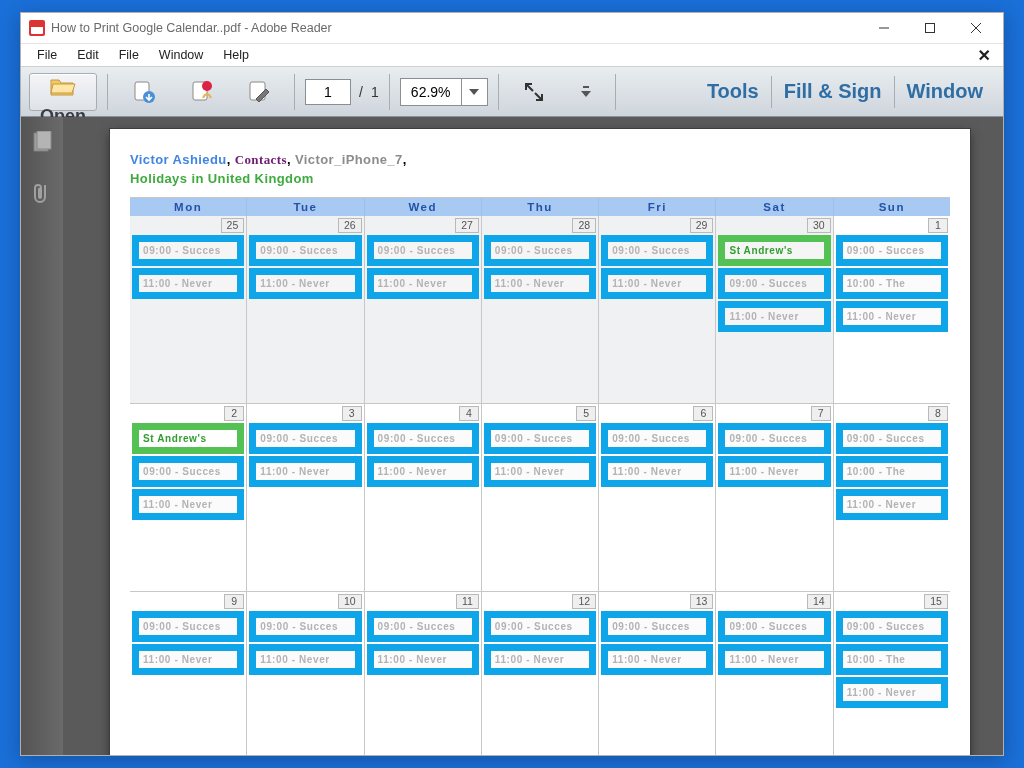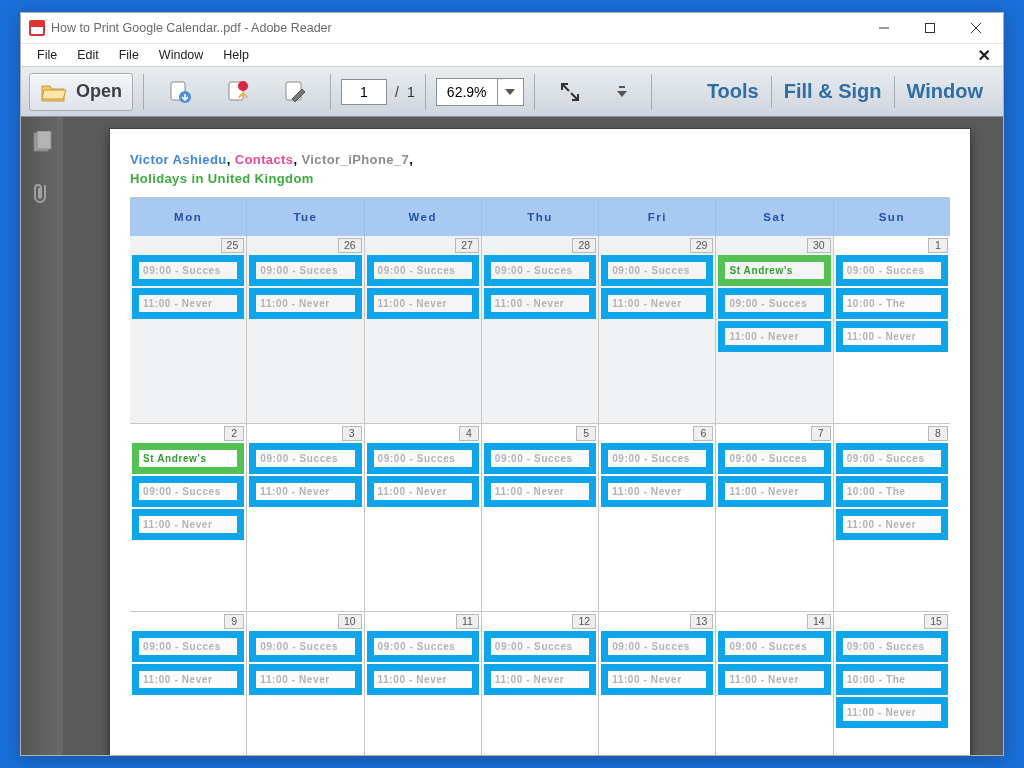--- a/index.html
+++ b/index.html
@@ -26,21 +26,21 @@
   .menubar .flex{flex:1}
   .menubar .close-x{font-weight:bold; font-size:16px; padding:0 6px;}
 
   
   .toolbar {
     height: 50px; display:flex; align-items:center; padding:0 8px; gap:8px;
     background: linear-gradient(180deg,#e9edf0 0%,#ced5dc 100%);
     border-bottom:1px solid #8a9199;
   }
   .tb-btn { height:38px; display:flex; align-items:center; gap:8px; padding:0 10px; border:1px solid transparent; border-radius:3px;}
-  .tb-btn.shadowed{border-color:#a8adb3; background:linear-gradient(#f3f5f7,#dfe3e8); box-shadow: inset 0 1px #fff;}
+  .tb-btn.shadowed{border-color:#a8adb3; background:linear-gradient(#f3f5f7,#dfe3e8); box-shadow: inset 0 1px #fff; flex-direction: column;}
   .tb-ico{width:28px;height:28px;display:flex;align-items:center;justify-content:center;}
   .tb-sep{width:1px;height:36px;background: #a8adb3; margin:0 2px;}
   .open-label{font-weight:700;font-size:18px;color:#3b3e42;}
   .page-box{width:46px;height:26px;border:1px solid #8a8f94;text-align:center;font-size:14px;background:#fff;}
   .page-of{font-size:14px;color:#333;}
   .zoom-box{width:88px;height:28px;border:1px solid #8a8f94;background:#fff;display:flex;align-items:center;}
   .zoom-box input{border:none;width:60px;text-align:center;font-size:14px;outline:none;background:transparent;}
   .zoom-box .dd{width:26px;height:26px;border-left:1px solid #8a8f94;display:flex;align-items:center;justify-content:center;}
   .right-links{margin-left:auto;display:flex;align-items:center;gap:0;}
   .right-links .link{font-size:20px;font-weight:700;color:#2f6ea5;padding:0 12px;}
@@ -49,27 +49,27 @@
   
   .content-area{flex:1;display:flex;background:#5a5a5a;overflow:hidden;}
   .side-rail{width:42px;background: linear-gradient(90deg,#545454,#6a6a6a);display:flex;flex-direction:column;align-items:center;padding-top:14px;gap:24px;}
   .side-rail svg{opacity:.7}
 
   .doc-viewport{flex:1;overflow:hidden;display:flex;justify-content:center;align-items:flex-start;padding:12px 22px 0 36px;}
   .page{width:860px;background:#fff;box-shadow:0 0 0 1px #3d3d3d, 0 4px 10px rgba(0,0,0,.5);padding:22px 20px 0 20px;}
 
   .cal-header{display:flex;justify-content:space-between;align-items:flex-start;margin-bottom:8px;}
   .cal-owners{font-size:13px;font-weight:700;letter-spacing:.4px;line-height:1.45;}
-  .own-a{color:#3f86e3;} .own-b{color:#ec4899;} .own-c{color:#8c8c8c;}
+  .own-a{color:#3f86e3;} .own-b{color:#701a75;font-family:Liberation Serif, serif;} .own-c{color:#8c8c8c;}
   .own-d{color:#3faa3f;}
   .cal-title{font-size:14.5px;font-weight:700;color:#111;letter-spacing:.3px;white-space:nowrap;}
 
   .cal-grid{border-top:1px solid #c7c7c7;}
   .dow-row{display:flex;background:#a7c9f2;}
-  .dow{flex:1;text-align:center;font-size:11.5px;font-weight:700;color:#2452a8;letter-spacing:1.5px;padding:13px 0;border-right:1px solid #9cbfe8;}
+  .dow{flex:1;text-align:center;font-size:11.5px;font-weight:700;color:#2452a8;letter-spacing:1.5px;padding:3px 0;border-right:1px solid #9cbfe8;}
   .dow:last-child{border-right:none;}
   .week{display:flex;height:188px;border-bottom:1px solid #c7c7c7;}
   .week.short{height:48px;}
   .day{flex:1;border-right:1px solid #c7c7c7;display:flex;flex-direction:column;position:relative;padding:2px;}
   .day:last-child{border-right:none;}
   .day.other{background:#f0f1f2;}
   .daynum{align-self:flex-end;min-width:20px;padding:0 5px;height:15px;font-size:10.5px;color:#555;border:1px solid #b9b9b9;background:#efefef;display:flex;align-items:center;justify-content:center;margin-bottom:2px;}
   .ev{font-size:10px;letter-spacing:.6px;font-weight:700;color:#b3b3b3;padding:3px 4px;border:7px solid #0ea5e9;background:#fbfbfb;margin-bottom:2px;white-space:nowrap;overflow:hidden;}
   .ev.holiday{color:#2f9e2f;border-color:#54c154;background:#fff;}
   .day.other .ev{background:#f5f5f5;}

